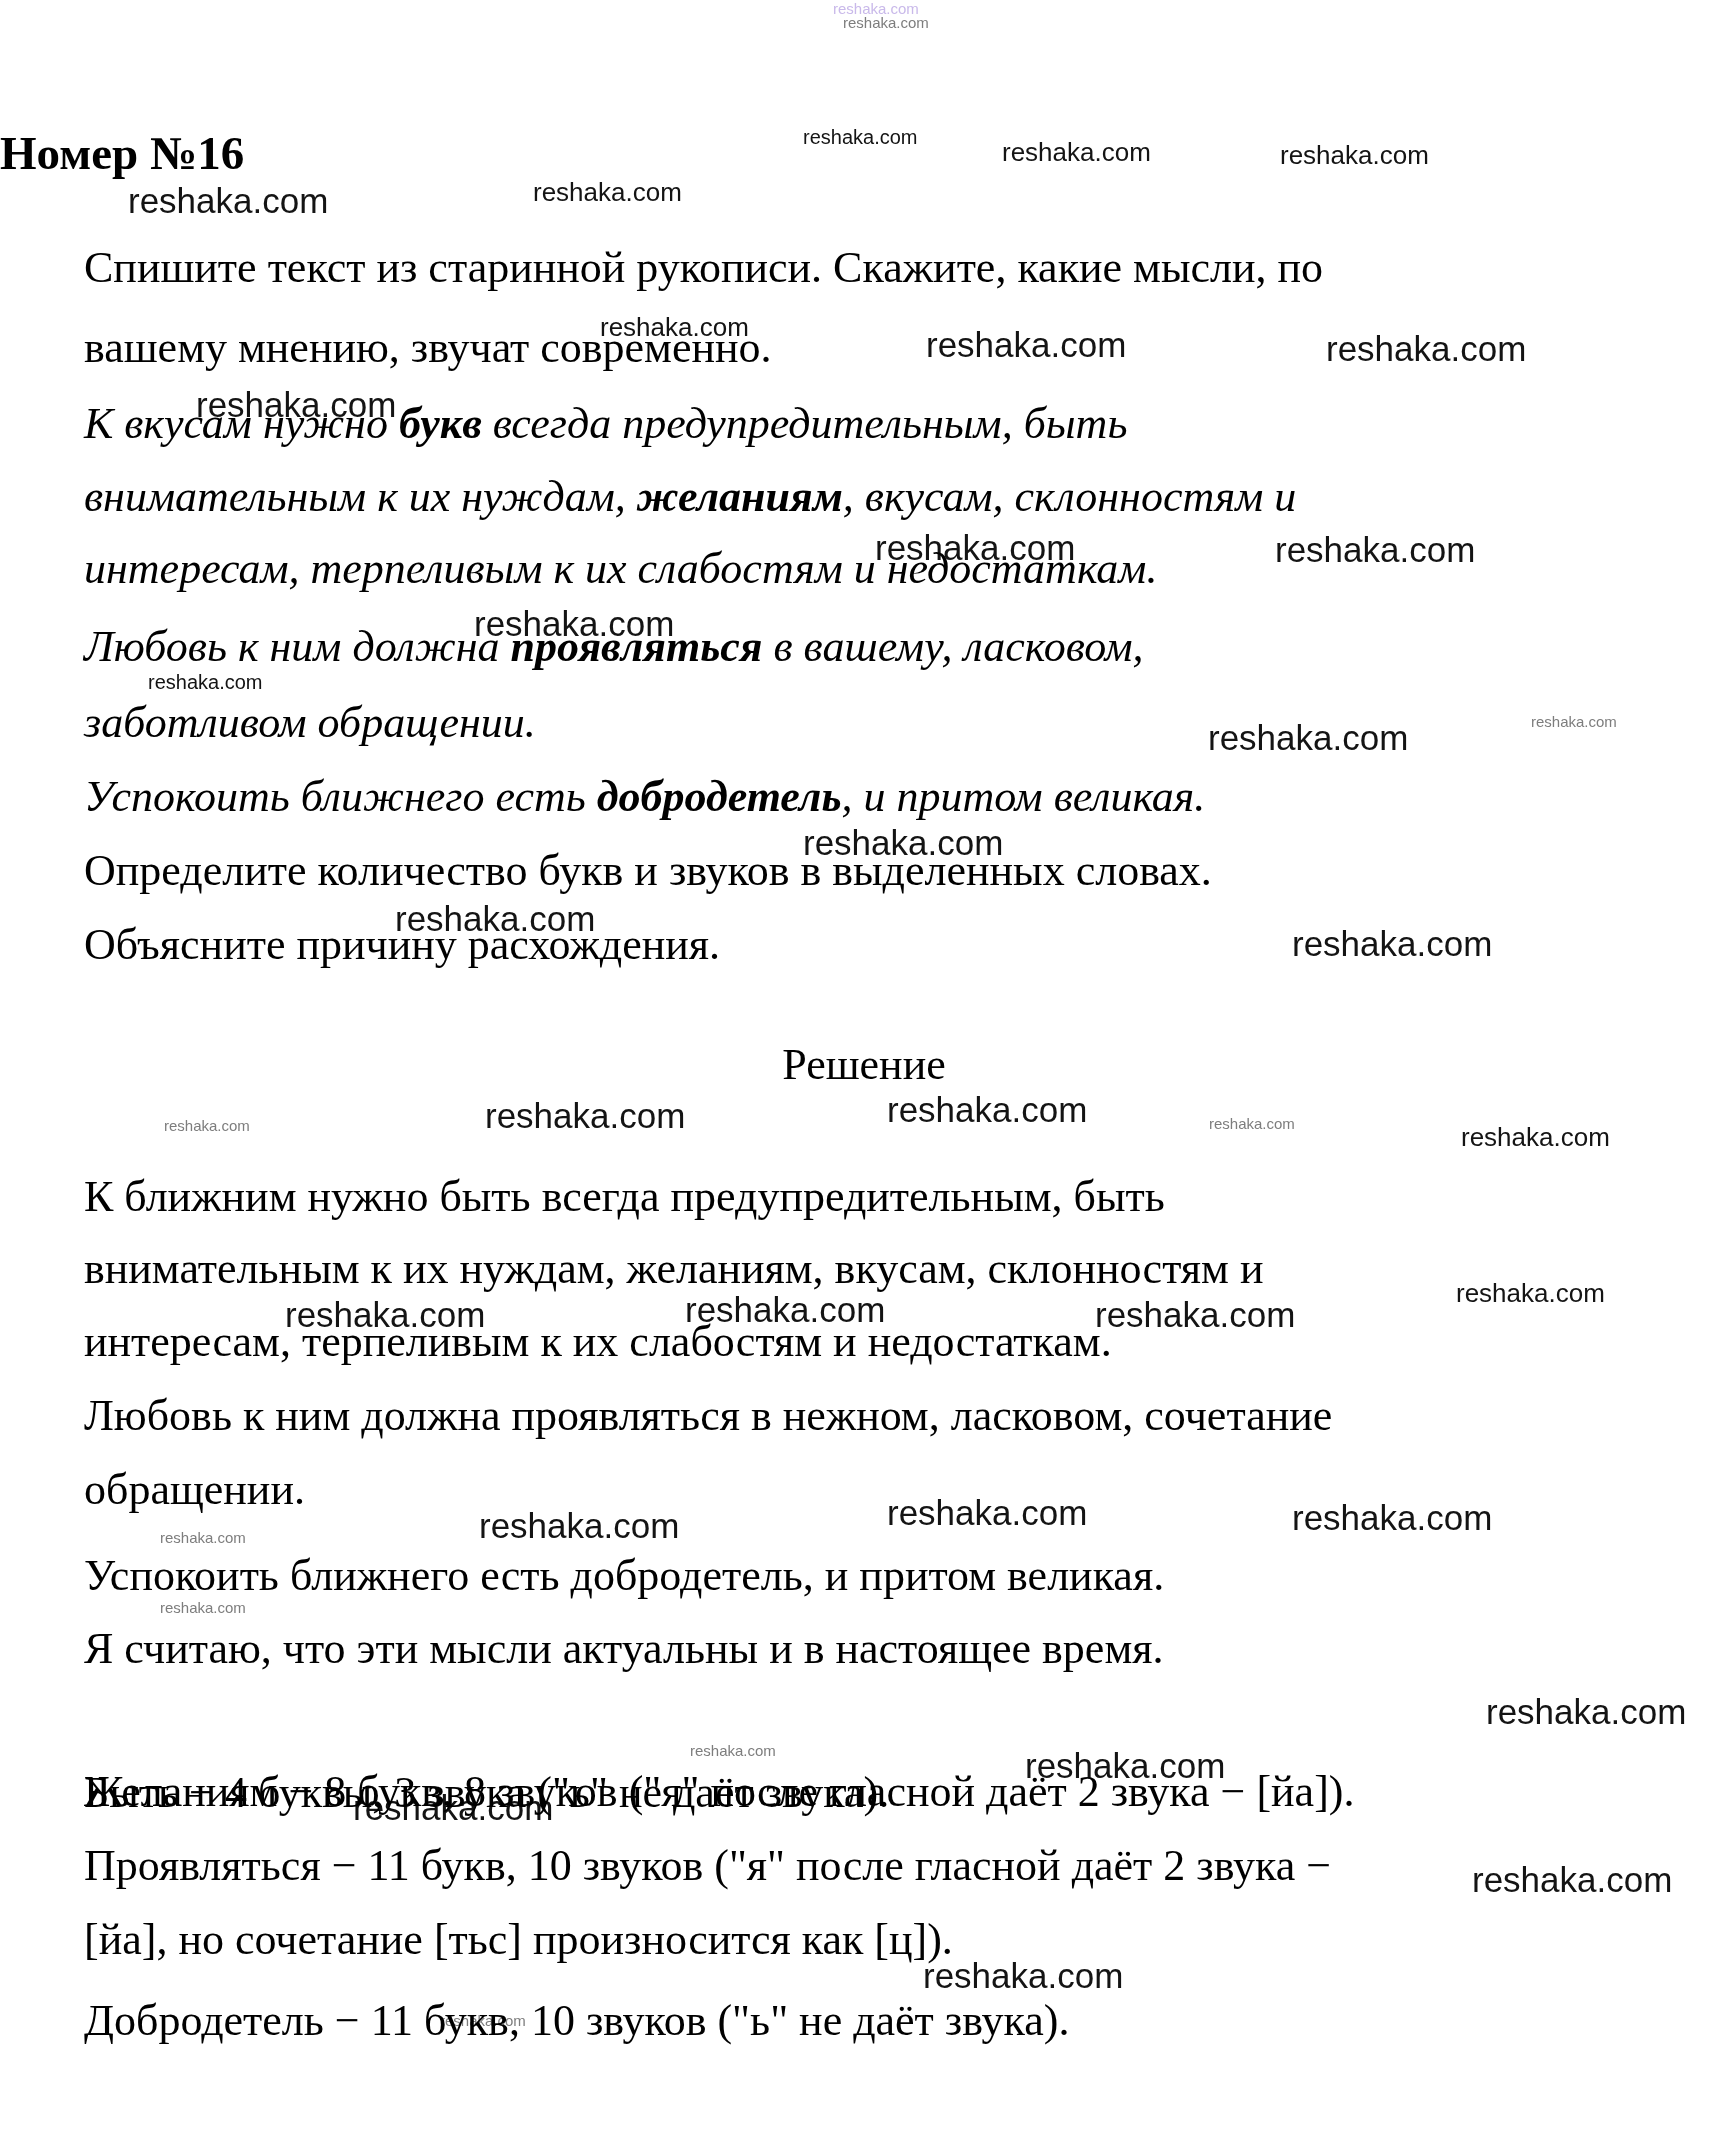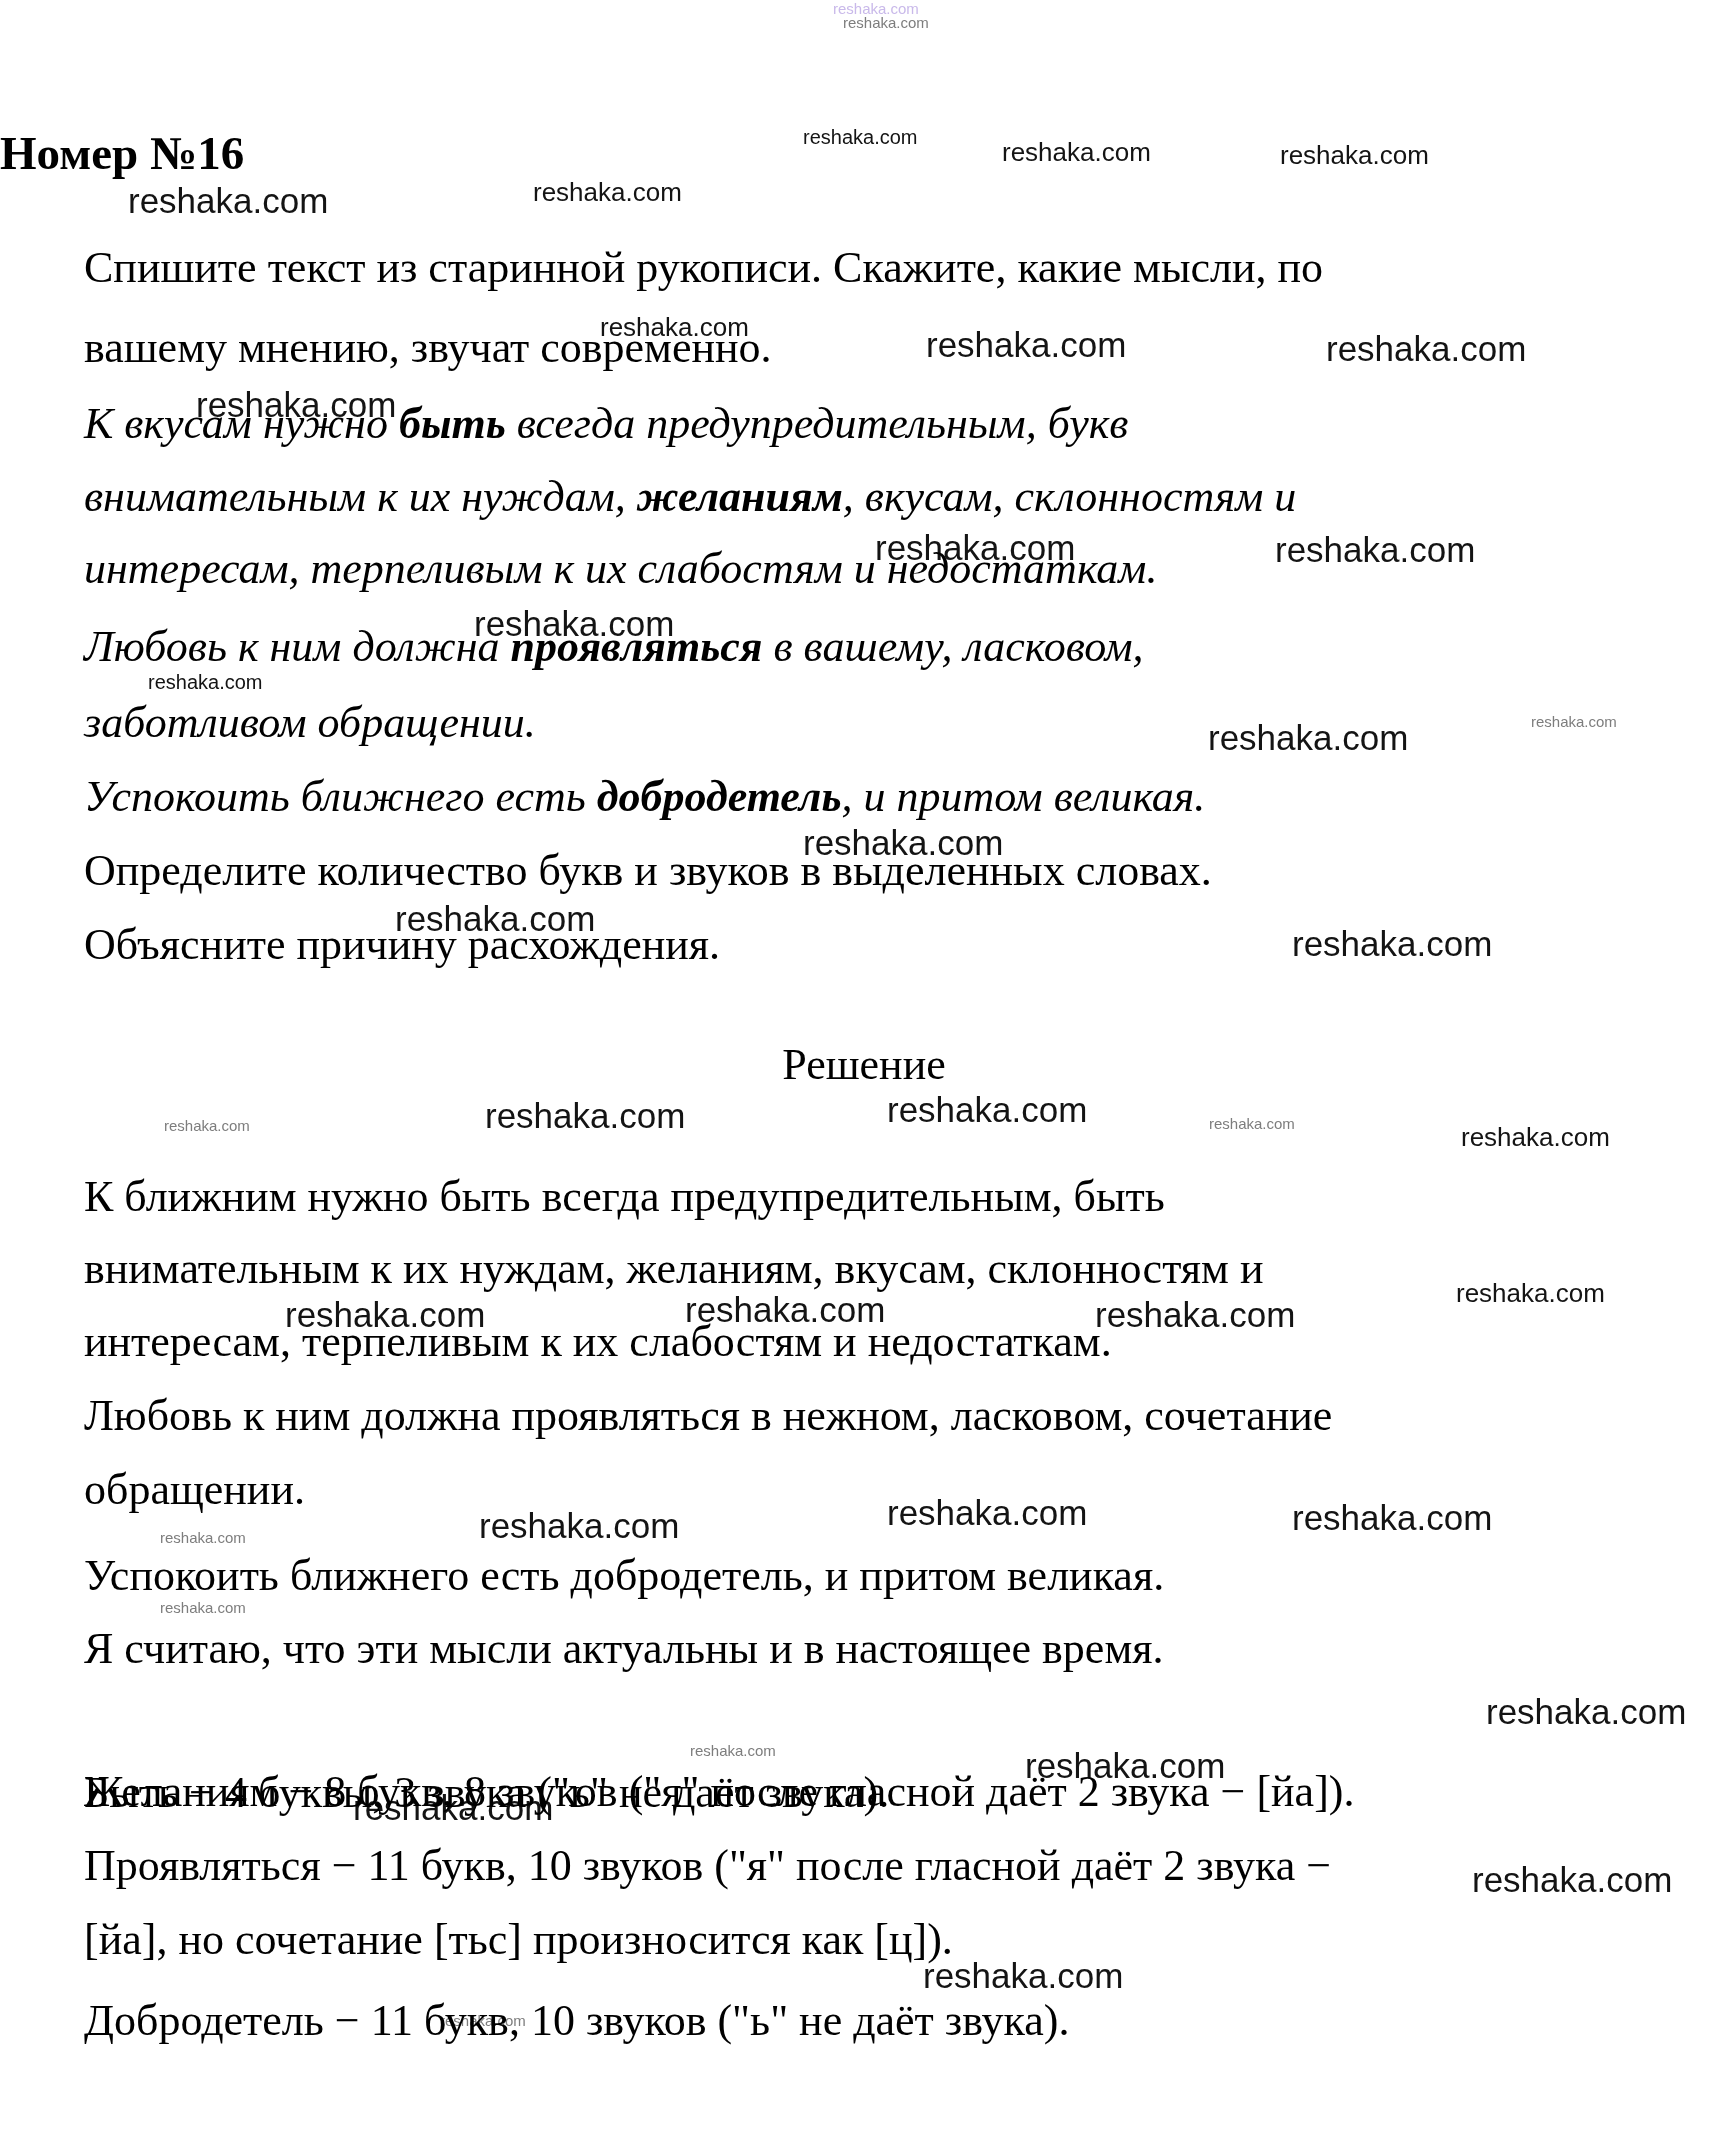--- a/index.html
+++ b/index.html
@@ -106,21 +106,21 @@
   <span class="wm wm-lg" style="left:353px;top:1788px">reshaka.com</span>
   <span class="wm wm-lg" style="left:1472px;top:1860px">reshaka.com</span>
   <span class="wm wm-lg" style="left:923px;top:1956px">reshaka.com</span>
   <span class="wm wm-xs" style="left:440px;top:2012px">reshaka.com</span>
 
   <h1 class="title">Номер №16</h1>
 
   <div class="ln" style="top:242px">Спишите текст из старинной рукописи. Скажите, какие мысли, по</div>
   <div class="ln" style="top:322px">вашему мнению, звучат современно.</div>
 
-  <div class="ln it" style="top:398px"><span>К вкусам нужно </span><b>быть</b><span> всегда предупредительным, букв</span></div>
+  <div class="ln it" style="top:398px"><span>К вкусам нужно </span><b>букв</b><span> всегда предупредительным, быть</span></div>
   <div class="ln it" style="top:471px"><span>внимательным к их нуждам, </span><b>желаниям</b><span>, вкусам, склонностям и</span></div>
   <div class="ln it" style="top:543px"><span>интересам, терпеливым к их слабостям и недостаткам.</span></div>
   <div class="ln it" style="top:621px"><span>Любовь к ним должна </span><b>проявляться</b><span> в вашему, ласковом,</span></div>
   <div class="ln it" style="top:697px"><span>заботливом обращении.</span></div>
   <div class="ln it" style="top:771px"><span>Успокоить ближнего есть </span><b>добродетель</b><span>, и притом великая.</span></div>
 
   <div class="ln" style="top:845px">Определите количество букв и звуков в выделенных словах.</div>
   <div class="ln" style="top:919px">Объясните причину расхождения.</div>
 
   <h2 class="heading">Решение</h2>

